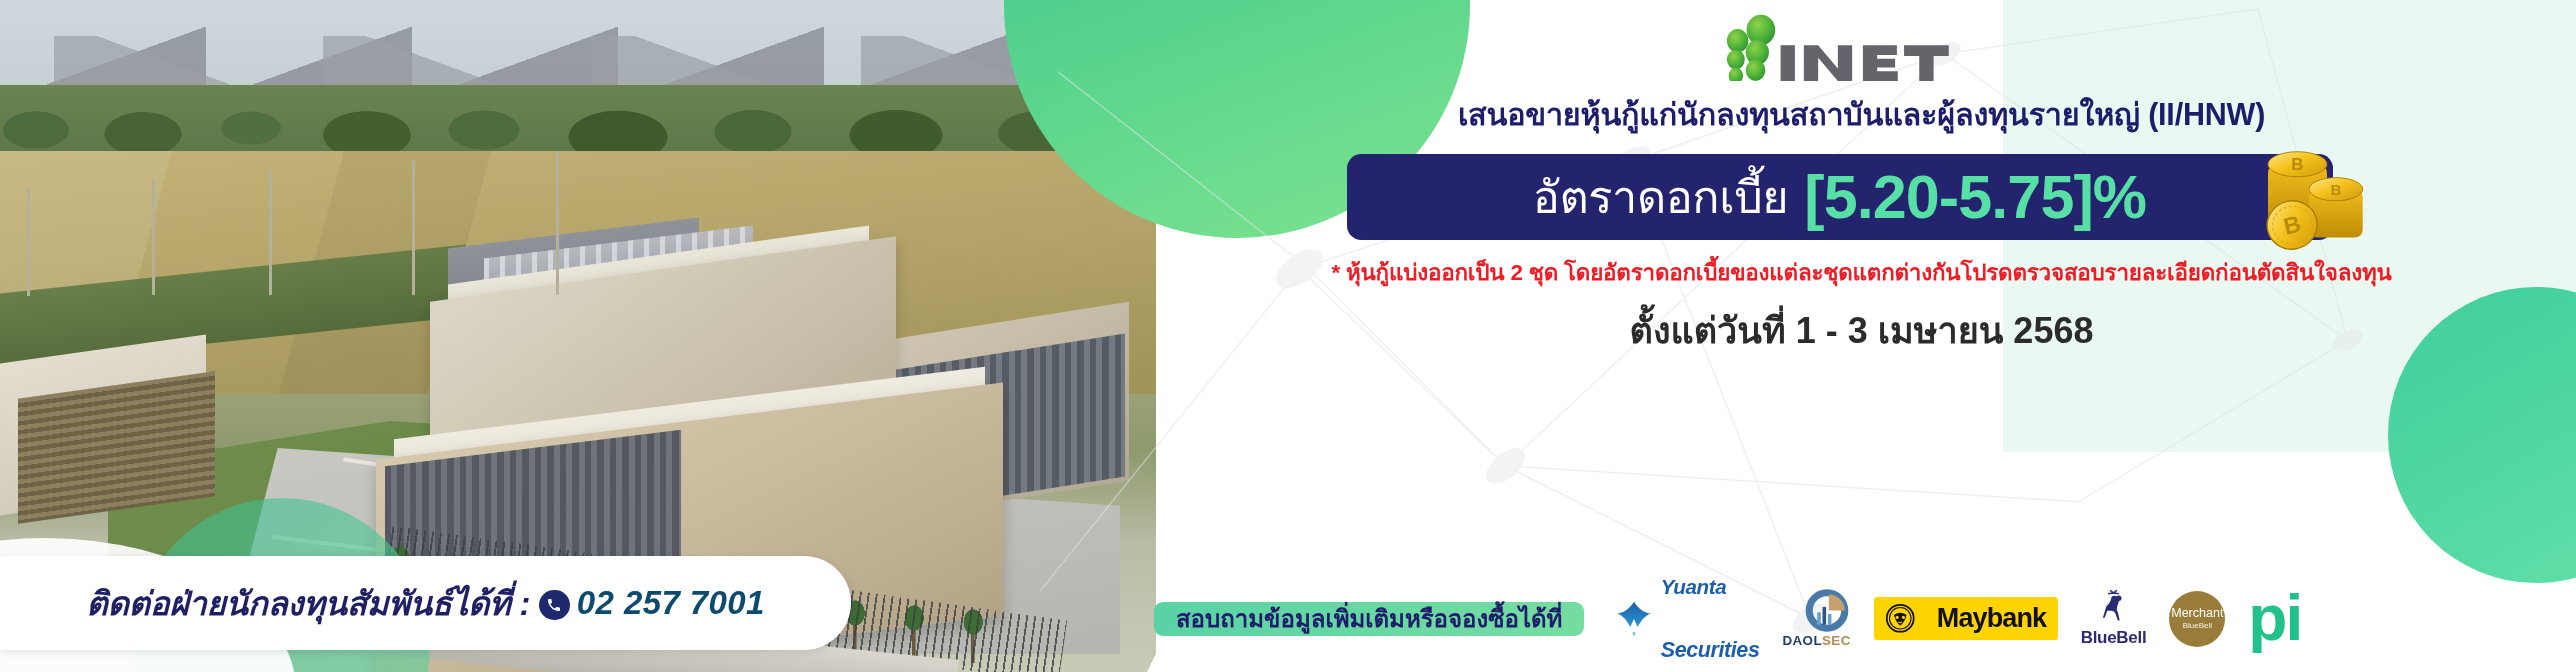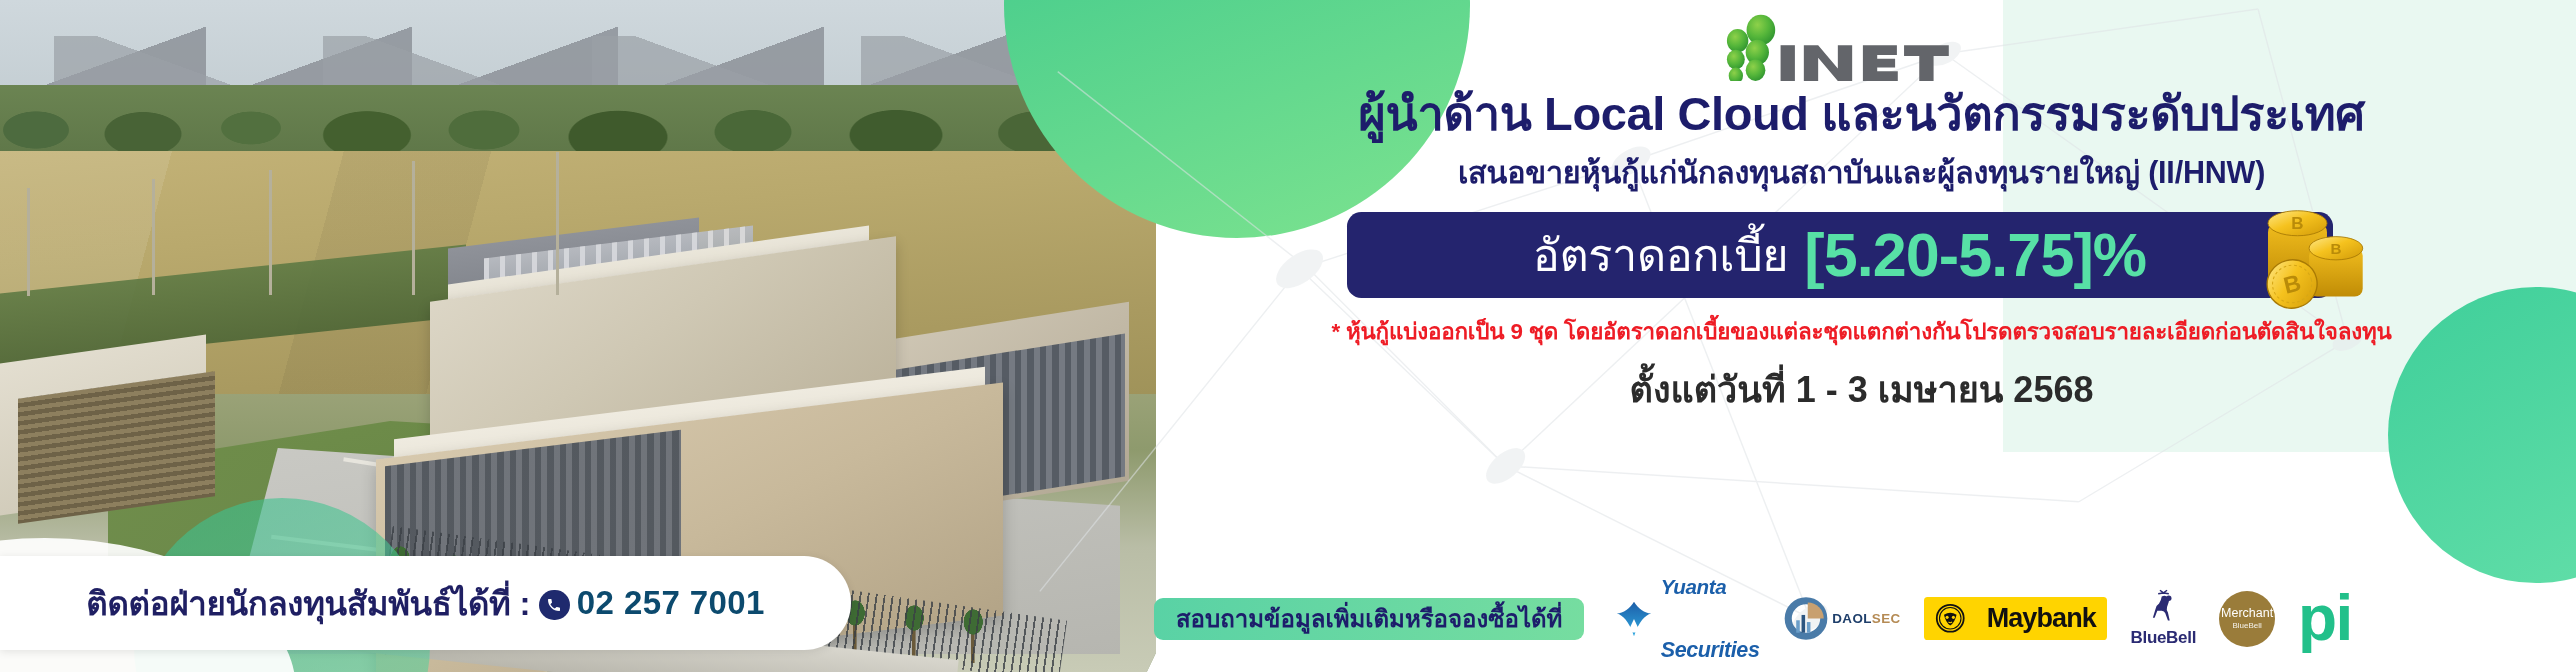--- a/index.html
+++ b/index.html
@@ -153,20 +153,21 @@
   .net-lines{position:absolute;left:1004px;top:0;width:1572px;height:672px;opacity:.55;}
 
   
   .contact-pill{
     position:absolute;left:0;top:556px;width:851px;height:94px;
     background:#ffffff;
     border-radius:0 54px 54px 0;
     display:flex;align-items:center;justify-content:center;
     box-shadow:0 1.8px 9px rgba(0,0,0,.10);
     z-index:6;
+    font-style:italic;
   }
   .contact-text{
     color:#1f1f63;font-size:33px;font-weight:bold;letter-spacing:-0.3px;
     white-space:nowrap;
   }
   .phone-badge{
     display:inline-flex;align-items:center;justify-content:center;
     width:30.5px;height:30.5px;border-radius:50%;
     background:#1f2a6e;color:#fff;font-size:17px;
     margin:0 7.2px -3.6px 9px;
@@ -219,40 +220,40 @@
     text-align:right;
   }
 
   
   .footer-row{
     position:absolute;left:0;top:587px;width:1429px;height:63px;
     display:flex;align-items:center;
   }
   .cta-btn{
     margin-left:7.2px;
-    height:42px;min-width:430px;
+    height:34px;min-width:430px;
     background:linear-gradient(100deg,#59d2a5,#76dda0);
     border-radius:9px;border:none;
     display:flex;align-items:center;justify-content:center;
     color:#1d1d6b;font-size:24px;font-weight:600;
     font-family:inherit;cursor:pointer;white-space:nowrap;
   }
   .partners{display:flex;align-items:center;gap:23px;margin-left:30.5px;}
   .p-logo{display:flex;align-items:center;justify-content:center;}
 
   
   .yuanta{display:flex;align-items:center;gap:8px;}
   .yuanta-txt{display:flex;flex-direction:column;line-height:.95;gap:44px;}
   .yuanta-txt span{
     color:#1b5faa;font-style:italic;font-weight:bold;
     font-size:20.6px;letter-spacing:-0.4px;}
   .yuanta-txt span.s2{font-size:21.5px;}
 
   
-  .daol{display:flex;flex-direction:row;align-items:center;gap:1.8px;}
+  .daol{display:flex;flex-direction:column;align-items:flex-end;gap:1.8px;}
   .daol-txt{font-size:13.4px;font-weight:bold;letter-spacing:0.4px;}
   .daol-txt b{color:#1f3f6b;}
   .daol-txt i{color:#b58b55;font-style:normal;}
 
   
   .maybank{
     background:#ffd400;border-radius:3.6px;
     padding:6.3px 11.6px;display:flex;align-items:center;gap:21px;}
   .maybank-name{color:#111;font-size:27px;font-weight:bold;letter-spacing:-0.9px;}
 
@@ -387,21 +388,20 @@
 
         <g fill="#63656a">
           <rect x="74" y="36" width="16" height="40"></rect>
           <path d="M100,76 V36 h16 l22,26 V36 h16 v40 h-16 l-22,-26 V76 Z"></path>
           <path d="M166,76 V36 h38 v11 h-22 v4 h20 v10 h-20 v4 h23 v11 Z"></path>
           <path d="M212,36 h50 v12 h-17 v28 h-16 V48 h-17 Z"></path>
         </g>
       </svg>
     </div>
 
-    <div class="headline">ผู้นำด้าน Local Cloud และนวัตกรรมระดับประเทศ</div>
     <div class="subheadline">เสนอขายหุ้นกู้แก่นักลงทุนสถาบันและผู้ลงทุนรายใหญ่ (II/HNW)</div>
 
     <div class="rate-wrap">
       <div class="rate-box">
         <span class="rate-label">อัตราดอกเบี้ย</span>
         <span class="rate-value">[5.20-5.75]%</span>
       </div>
       <div class="coins">
         <svg viewBox="0 0 150 126">
           <defs>
@@ -430,21 +430,21 @@
 
           <g transform="rotate(-14 55 96)">
             <ellipse cx="55" cy="96" rx="28" ry="27" fill="url(#gc)" stroke="#a87a05" stroke-width="1.5"></ellipse>
             <ellipse cx="55" cy="96" rx="22" ry="21" fill="none" stroke="#d7a716" stroke-width="1.2" stroke-dasharray="3 3"></ellipse>
             <text x="55" y="105" font-size="26" font-weight="bold" fill="#b98b09" text-anchor="middle" font-family="Liberation Sans, sans-serif">B</text>
           </g>
         </svg>
       </div>
     </div>
 
-    <div class="disclaimer">* หุ้นกู้แบ่งออกเป็น 9 ชุด โดยอัตราดอกเบี้ยของแต่ละชุดแตกต่างกันโปรดตรวจสอบรายละเอียดก่อนตัดสินใจลงทุน</div>
+    <div class="disclaimer">* หุ้นกู้แบ่งออกเป็น 2 ชุด โดยอัตราดอกเบี้ยของแต่ละชุดแตกต่างกันโปรดตรวจสอบรายละเอียดก่อนตัดสินใจลงทุน</div>
     <div class="dateline">ตั้งแต่วันที่ 1 - 3 เมษายน 2568</div>
 
     <div class="footer-row">
       <button class="cta-btn">สอบถามข้อมูลเพิ่มเติมหรือจองซื้อได้ที่</button>
 
       <div class="partners">
 
         <div class="p-logo yuanta">
           <svg width="38" height="38" viewBox="0 0 42 42">
             <defs>

